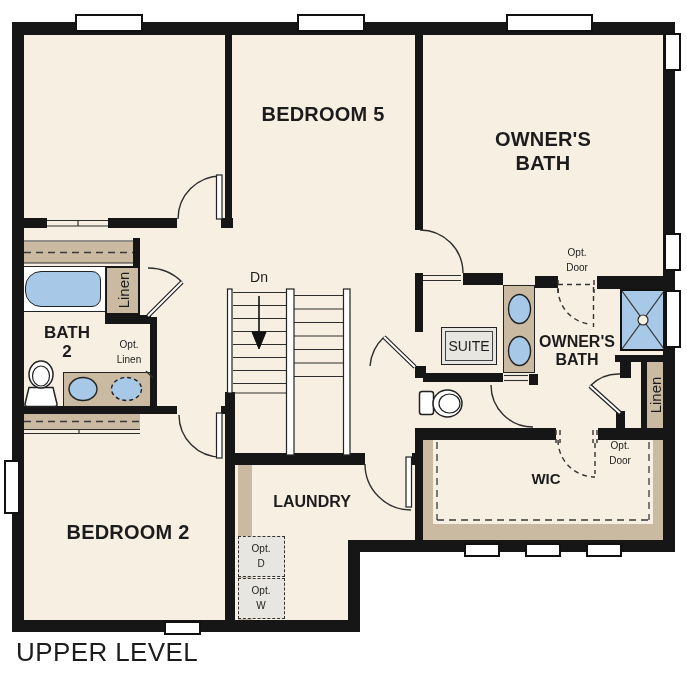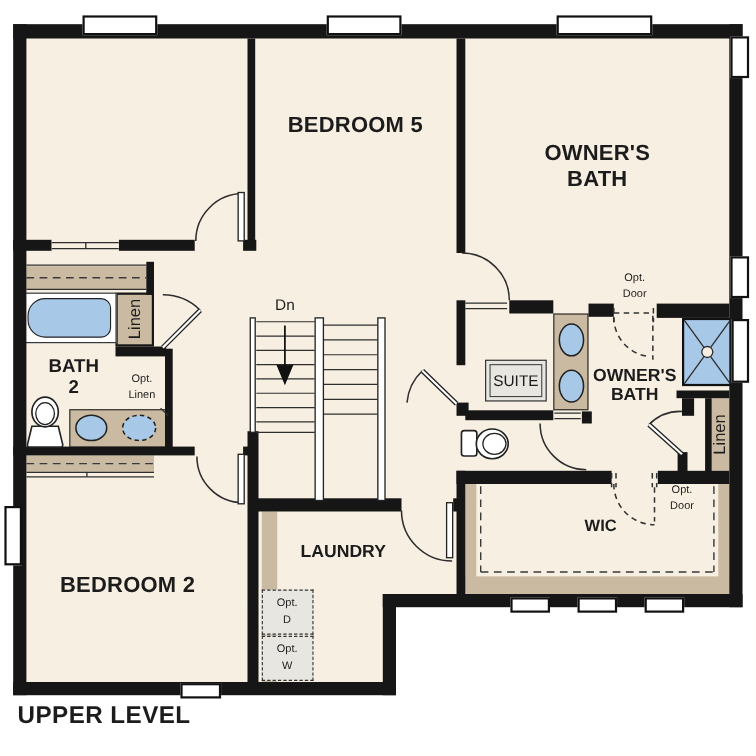--- a/index.html
+++ b/index.html
@@ -26,21 +26,21 @@
   svg{position:absolute;left:0;top:0;}
   .lbl{position:absolute;transform:translateX(-50%);text-align:center;white-space:nowrap;line-height:1.2;}
   .room{font-weight:bold;font-size:20px;letter-spacing:.2px;line-height:24px;}
   .rm17{font-weight:bold;font-size:17px;line-height:19px;}
   .rm16{font-weight:bold;font-size:16px;line-height:17.5px;}
   .rm15{font-weight:bold;font-size:15px;}
   .plain14{font-size:14px;font-weight:normal;}
   .small{font-size:10px;font-weight:normal;line-height:15px;}
   .vlabel{position:absolute;transform:translate(-50%,-50%) rotate(-90deg);
           font-size:15px;font-weight:normal;white-space:nowrap;}
-  .title{position:absolute;font-weight:bold;font-size:22px;letter-spacing:.4px;}
+  .title{position:absolute;font-weight:normal;font-size:26px;letter-spacing:.4px;}
 </style>
 </head>
 <body>
 
 <div id="plan">
 
   <i class="floor" style="left:12px;top:22px;width:663px;height:530px"></i>
   <i class="floor" style="left:12px;top:552px;width:348px;height:80px"></i>
 
   <i class="tan" style="left:24px;top:242px;width:109px;height:21px"></i>
@@ -246,21 +246,21 @@
       <div>BEDROOM 5</div>
   </div>
   <div class="lbl room" style="left:543px;top:127px">
     <div>OWNER'S</div>
       <div>BATH</div>
   </div>
   <div class="lbl rm17" style="left:67px;top:323px">
     <div>BATH</div>
       <div>2</div>
   </div>
-  <div class="lbl room" style="left:116px;top:520px">BEDROOM 2</div>
+  <div class="lbl room" style="left:128px;top:520px">BEDROOM 2</div>
   <div class="lbl rm16" style="left:312px;top:493px">LAUNDRY</div>
   <div class="lbl rm16" style="left:577px;top:333px">
     <div>OWNER'S</div>
       <div>BATH</div>
   </div>
   <div class="lbl rm15" style="left:546px;top:470px">WIC</div>
   <div class="lbl plain14" style="left:469px;top:338px">SUITE</div>
 
   <div class="lbl plain14" style="left:259px;top:269px">Dn</div>
   <div class="lbl small" style="left:129px;top:337px">

